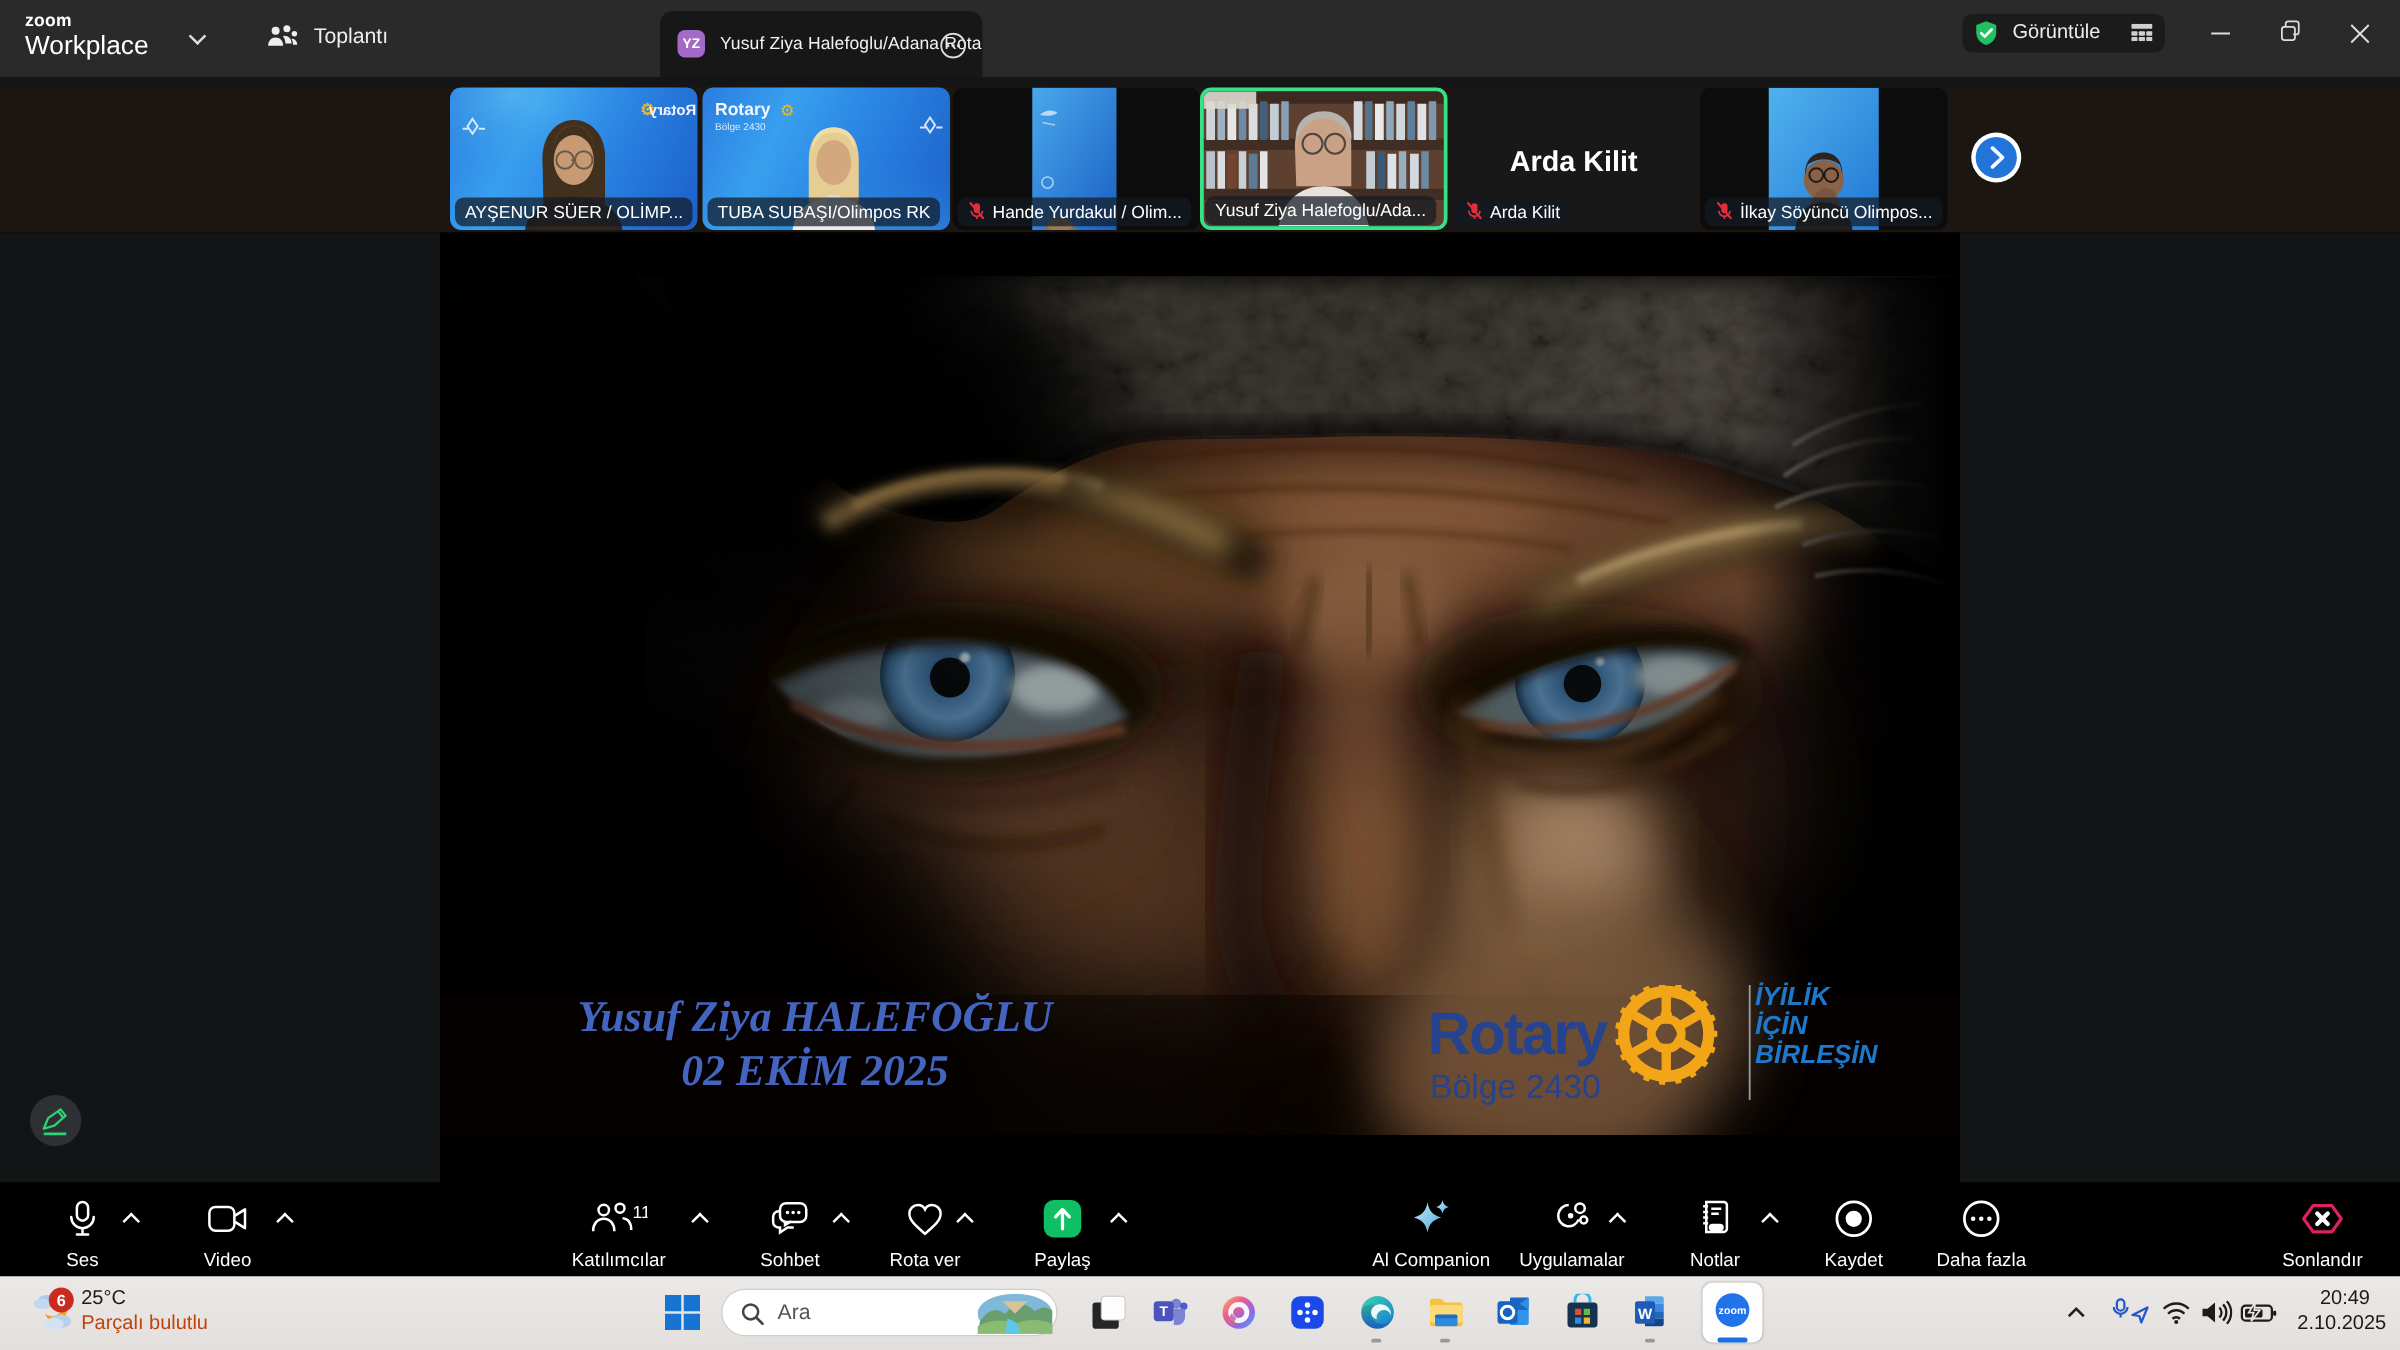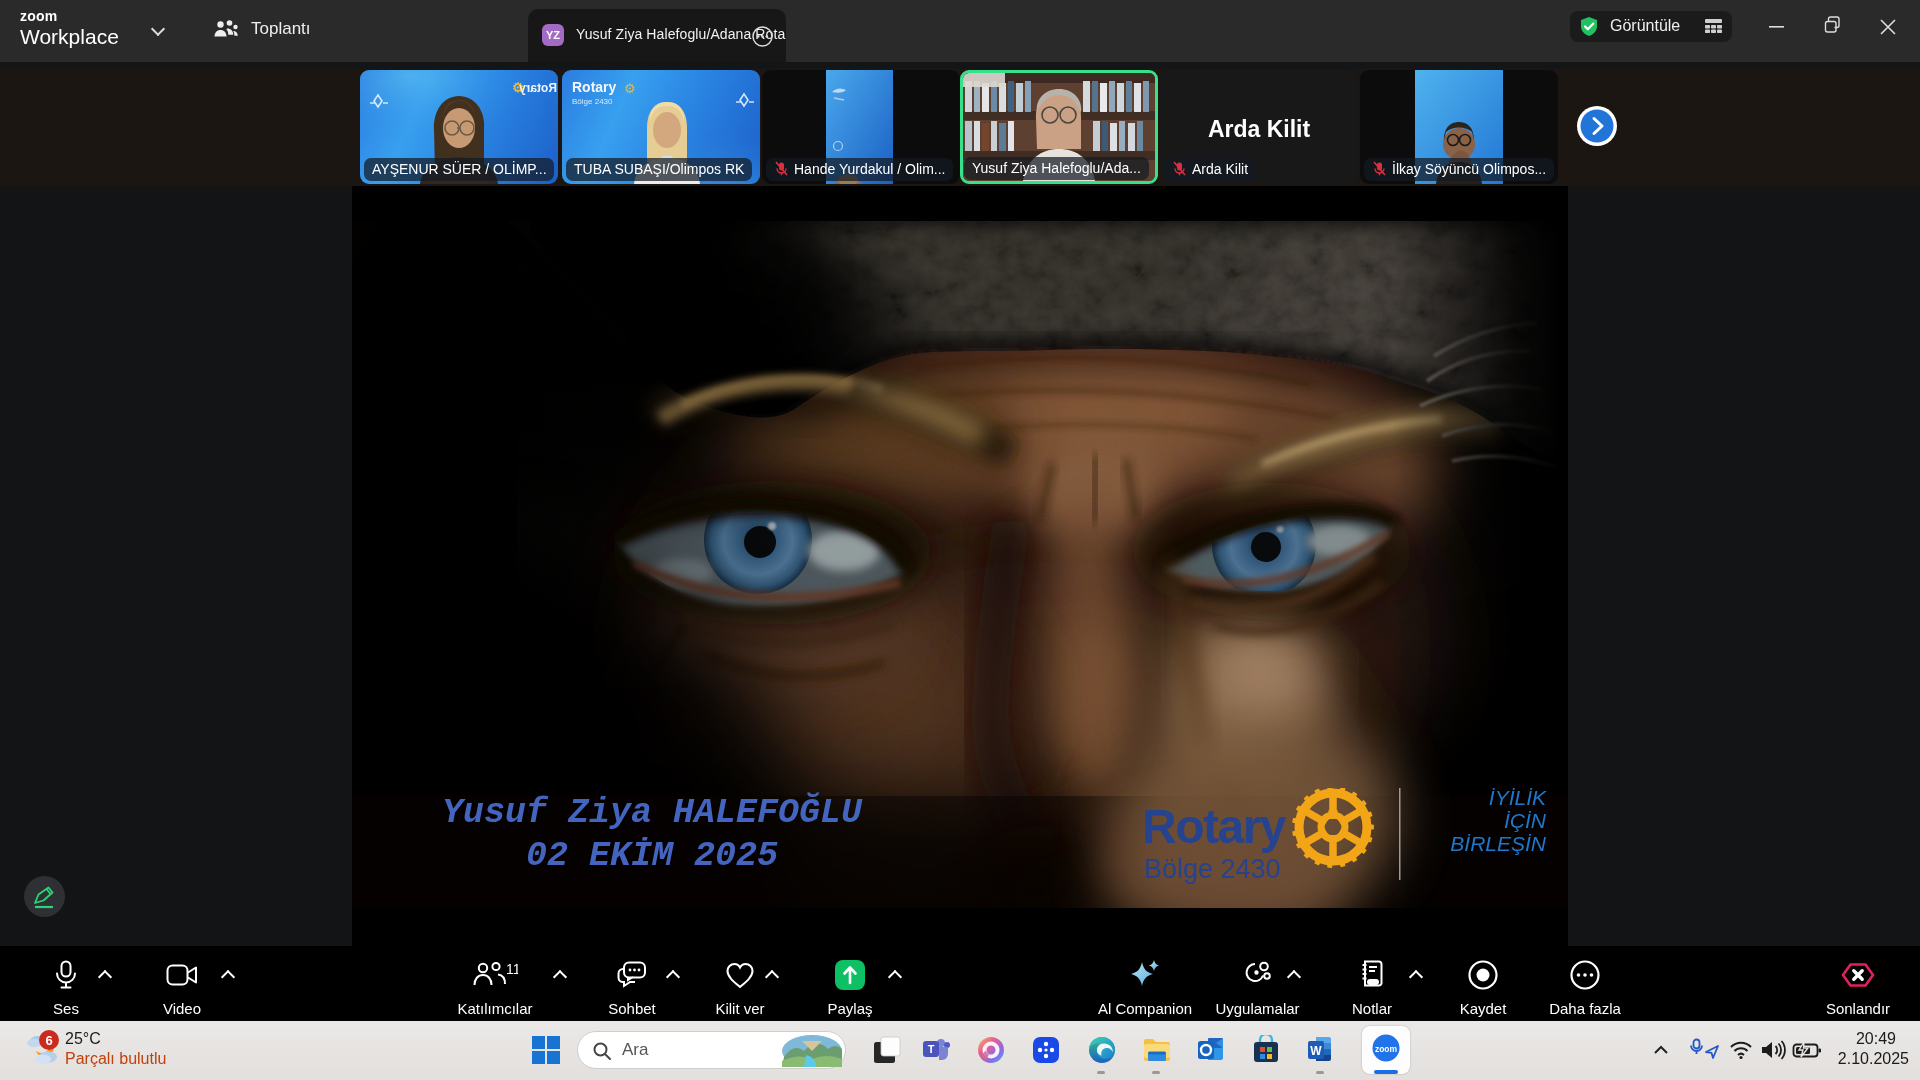--- a/index.html
+++ b/index.html
@@ -30,23 +30,23 @@
 .tile .nm .mic{display:inline-block;vertical-align:-2px;margin-right:5px}
 .bluebg{background:linear-gradient(115deg,#2a7de0 0%,#38a0ef 30%,#2b87e4 55%,#1c5fc9 100%)}
 
 #stageL{position:absolute;left:0;top:186px;width:352px;height:760px;background:#131416}
 #stageR{position:absolute;left:1568px;top:186px;width:352px;height:760px;background:#131416}
 #videobox{position:absolute;left:352px;top:186px;width:1216px;height:760px;background:#000}
 #photo{position:absolute;left:0px;top:35px;width:1216px;height:687px}
 
 #pencil{position:absolute;left:24px;top:876px;width:41px;height:41px;border-radius:50%;background:#2f3033}
 
-#nametxt{position:absolute;left:352px;top:792px;width:600px;text-align:center;color:#4465bf;font-family:Liberation Mono, monospace;font-style:italic;font-weight:700;font-size:35px;line-height:43px}
+#nametxt{position:absolute;left:352px;top:792px;width:600px;text-align:center;color:#4465bf;font-family:Liberation Serif, serif;font-style:italic;font-weight:700;font-size:35px;line-height:43px}
 #rotary{position:absolute;left:1140px;top:788px;color:#26438f}
-#iyilik{position:absolute;left:1404px;top:786px;width:142px;text-align:right;color:#1e78cc;font-style:italic;font-weight:400;font-size:21px;line-height:23px}
+#iyilik{position:absolute;left:1404px;top:786px;width:142px;text-align:left;color:#1e78cc;font-style:italic;font-weight:700;font-size:21px;line-height:23px}
 
 #toolbar{position:absolute;left:0;top:946px;width:1920px;height:75px;background:#000}
 .tb{position:absolute;top:12px;text-align:center;color:#fff}
 .tb .lbl{font-size:15px;margin-top:8px;white-space:nowrap}
 .tb .ic{height:34px;display:flex;align-items:center;justify-content:center}
 .tbchev{position:absolute;width:10px;height:10px;border-right:2px solid #fff;border-bottom:2px solid #fff;transform:rotate(-135deg)}
 
 #taskbar{position:absolute;left:0;top:1021px;width:1920px;height:59px;background:linear-gradient(180deg,#ebe9e7,#e2dfdd)}
 #weather{position:absolute;left:26px;top:1031px}
 #wtxt{position:absolute;left:65px;top:1029px;font-size:16px;color:#1b1b1b;line-height:20px}
@@ -571,21 +571,21 @@
         </div>
     <div class="lbl">Sohbet</div>
   </div>
   <span class="tbchev" style="left:668px;top:26px"></span>
   <div class="tb" style="left:705px;width:70px">
     <div class="ic">
           <svg width="30" height="27" viewBox="0 0 30 27">
             <path d="M15 25 C8 19 2.5 14.5 2.5 9 C2.5 5 5.5 2 9.5 2 C12 2 14 3.5 15 5.5 C16 3.5 18 2 20.5 2 C24.5 2 27.5 5 27.5 9 C27.5 14.5 22 19 15 25 Z" fill="none" stroke="#fff" stroke-width="2"></path>
           </svg>
         </div>
-    <div class="lbl">Kilit ver</div>
+    <div class="lbl">Rota ver</div>
   </div>
   <span class="tbchev" style="left:767px;top:26px"></span>
   <div class="tb" style="left:815px;width:70px">
     <div class="ic">
           <svg width="36" height="36" viewBox="0 0 36 36">
             <rect x="3" y="3" width="30" height="30" rx="8" fill="#0fbf63"></rect>
             <path d="M18 26 V11 M12.5 16.5 L18 10.5 L23.5 16.5" fill="none" stroke="#fff" stroke-width="2.6" stroke-linecap="round" stroke-linejoin="round"></path>
           </svg>
         </div>
     <div class="lbl">Paylaş</div>

